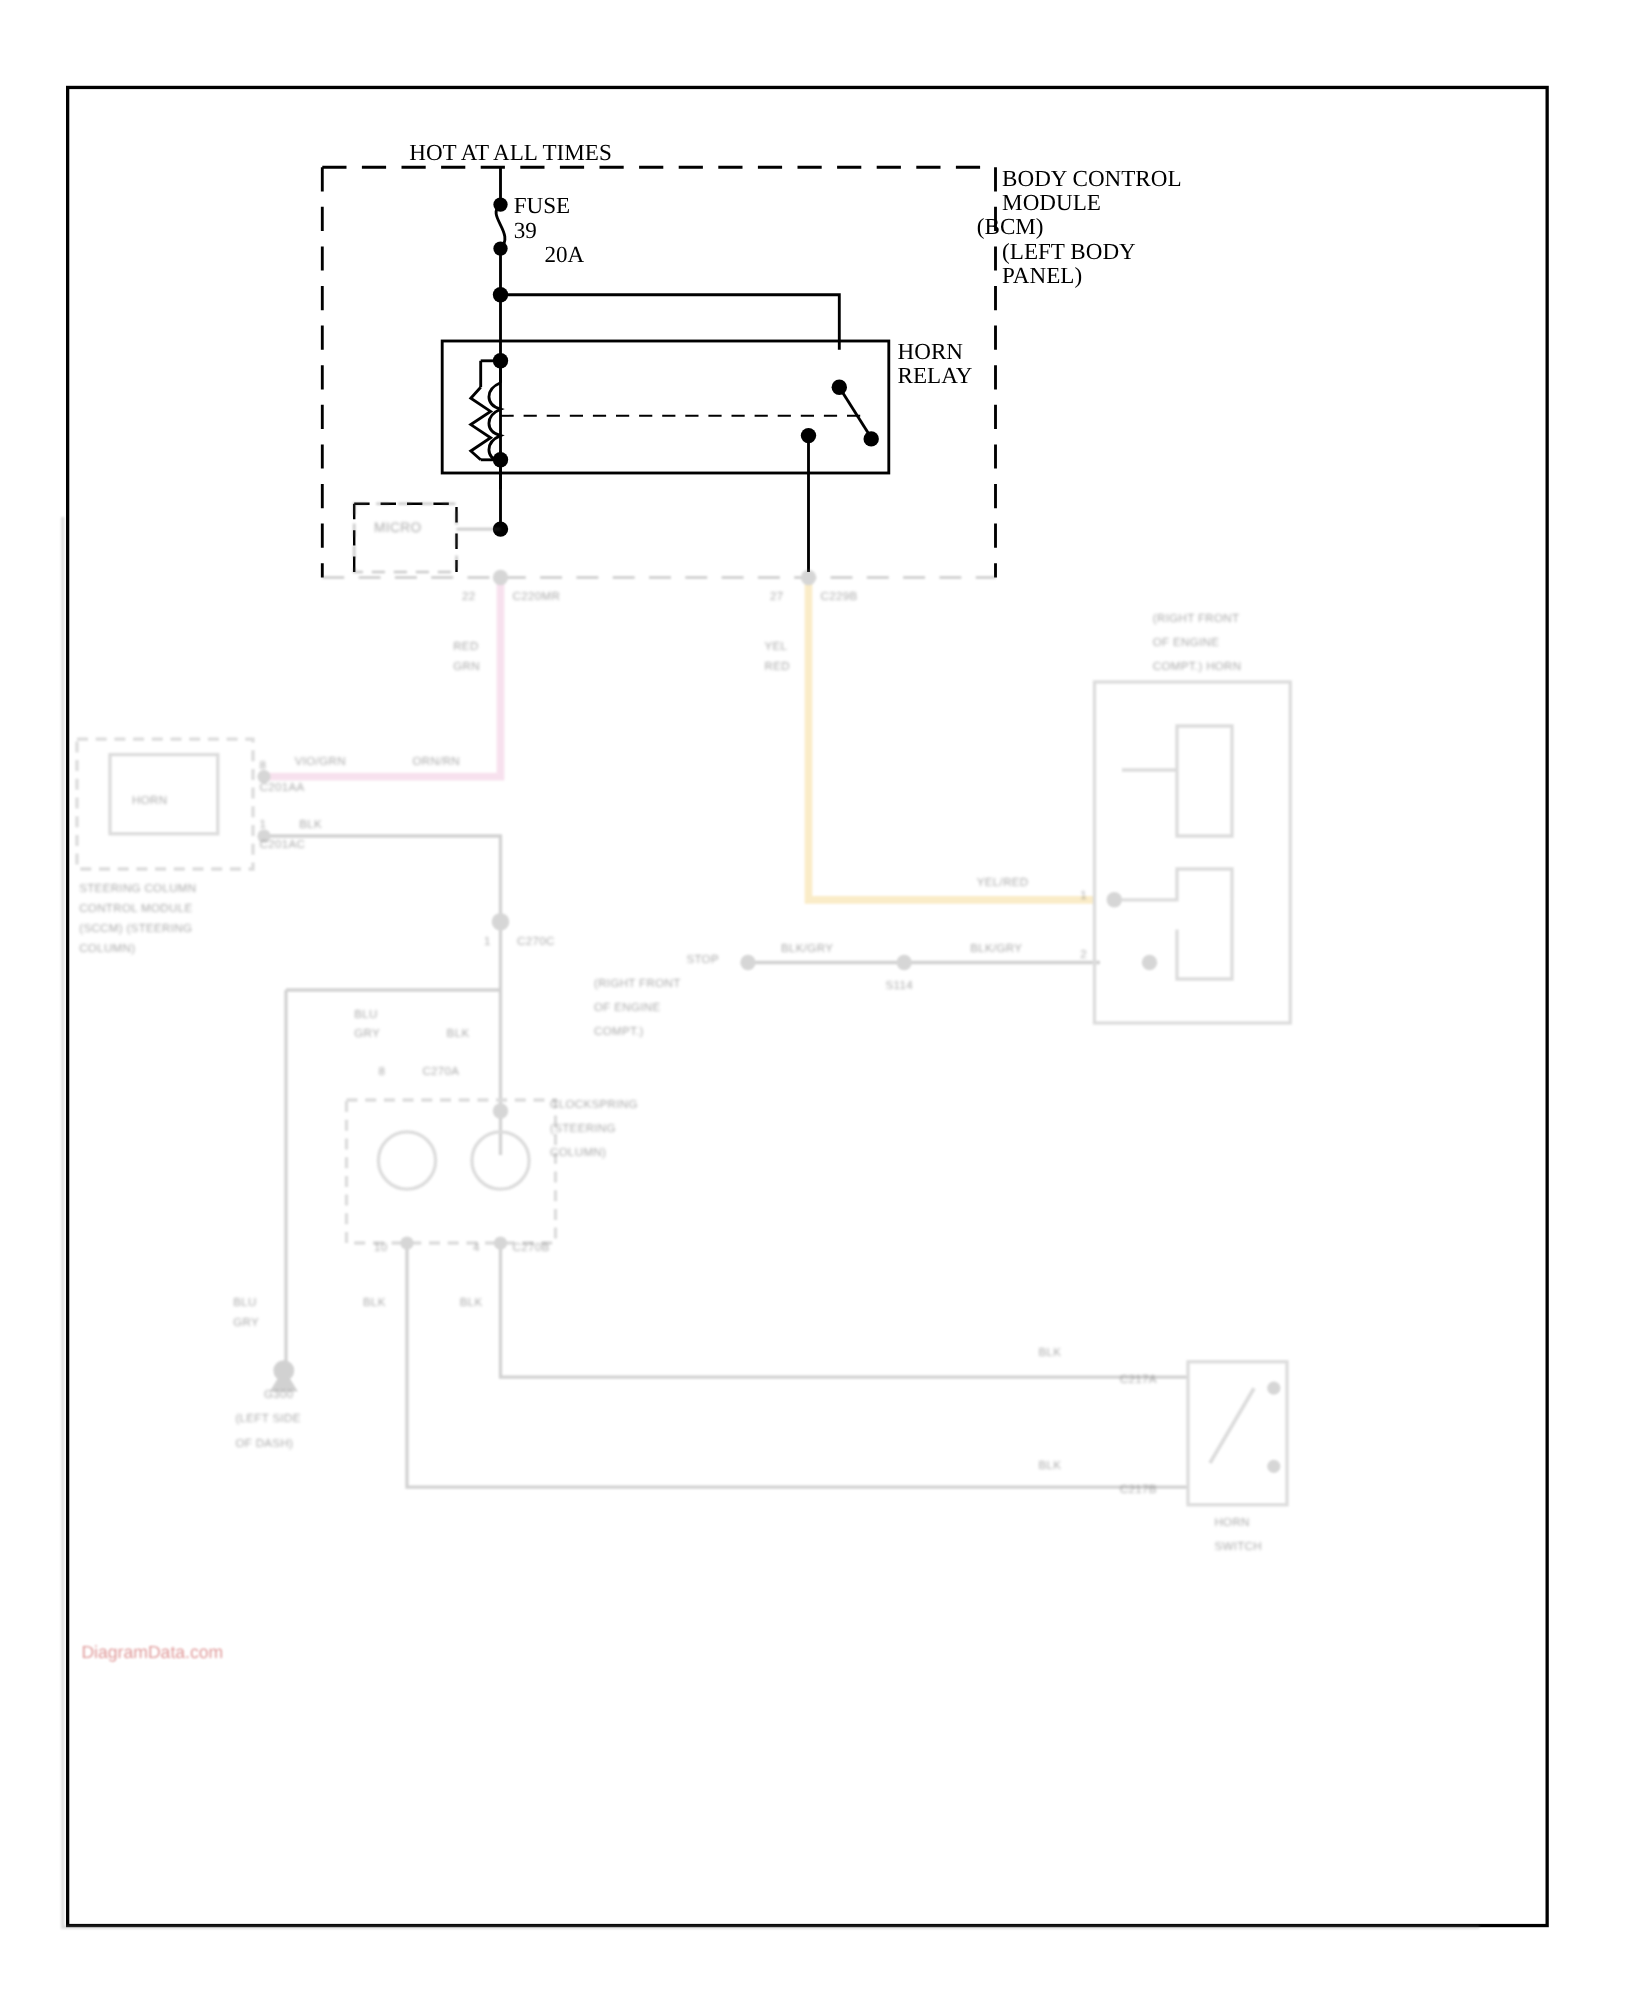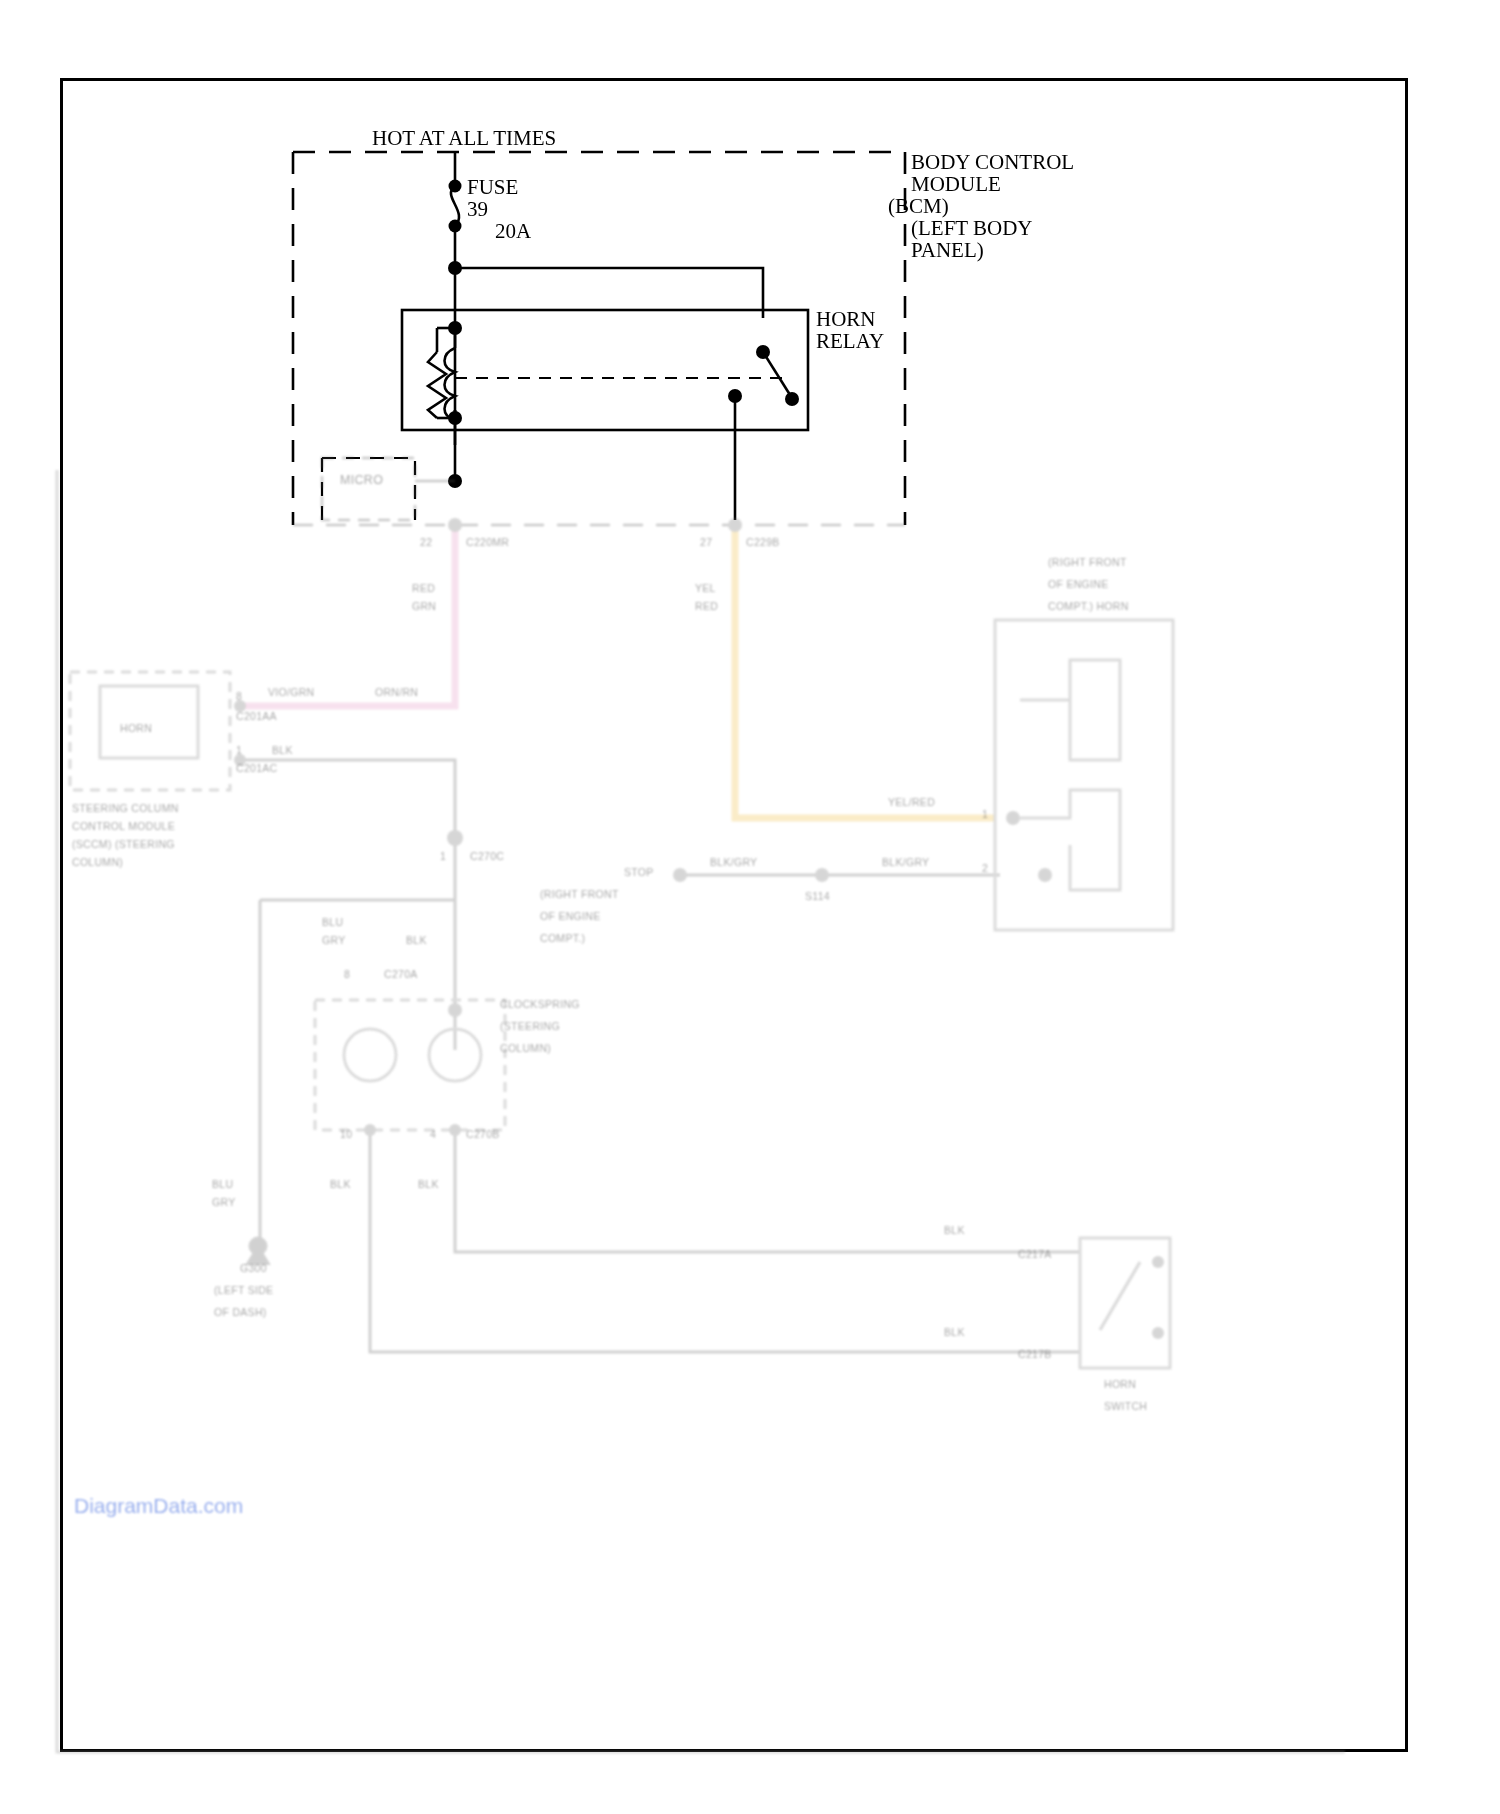--- a/index.html
+++ b/index.html
@@ -17,21 +17,21 @@
   svg.faded{opacity:.30;filter:blur(1.15px);}
 
   .lbl{position:absolute;font-family:Liberation Serif, serif;color:#000;
        font-size:21px;line-height:25px;white-space:pre;}
 
   
   .flbl{position:absolute;font-family:"Liberation Sans",sans-serif;color:#555;
         font-size:12.5px;line-height:16px;white-space:pre;
         opacity:.50;filter:blur(1.3px);letter-spacing:.3px;}
   .flbl.tiny{font-size:10.5px;line-height:13px;}
-  .wm{position:absolute;font-size:21px;color:#1d4ed8;opacity:.45;filter:blur(.9px);
+  .wm{position:absolute;font-size:16px;color:#b91c1c;opacity:.45;filter:blur(.9px);
       font-family:"Liberation Sans",sans-serif;text-align:center;}
 </style>
 </head>
 <body>
 
 <div id="sheet">
 
   <div class="outer-border"></div>
 
   <svg class="layer sharp" viewBox="0 0 1500 1814">

